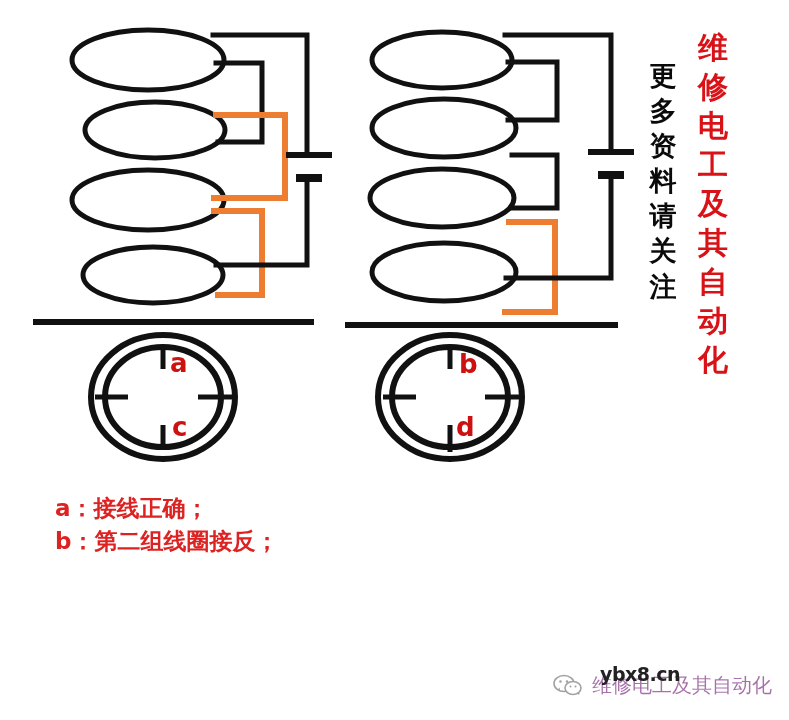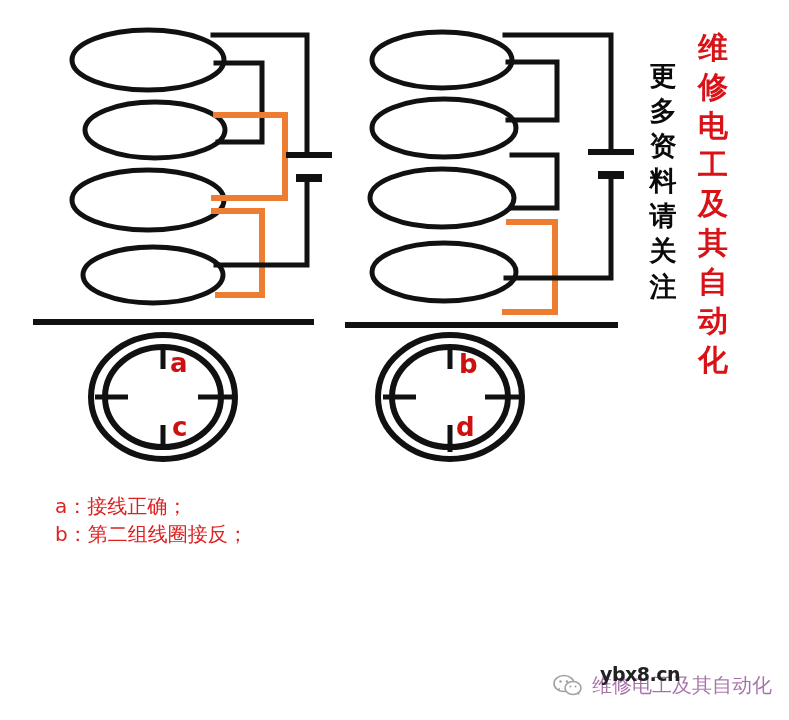--- a/index.html
+++ b/index.html
@@ -47,22 +47,22 @@
     top: 28px;
     font-size: 30px;
     color: #d81217;
   }
   #legend {
     position: absolute;
     left: 55px;
     top: 492px;
     width: 520px;
     color: #dd2222;
-    font-weight: normal;
-    font-size: 20px;
+    font-weight: bold;
+    font-size: 23px;
     line-height: 1.42;
     font-family: "DejaVu Sans", "Liberation Sans", sans-serif;
   }
   #legend .legend-line {
     white-space: nowrap;
   }
   #watermark {
     position: absolute;
     left: 279px;
     top: 347px;

